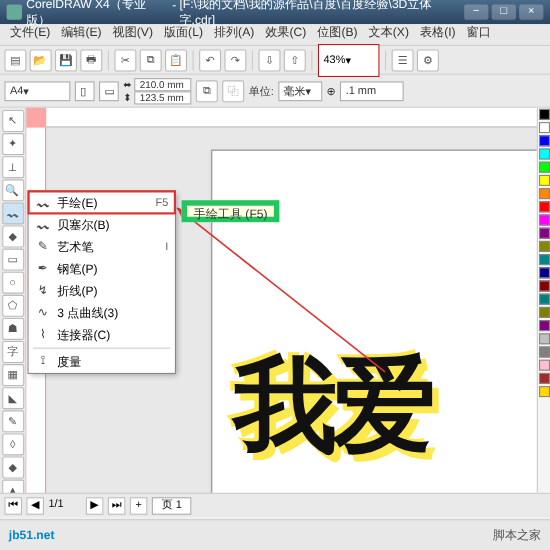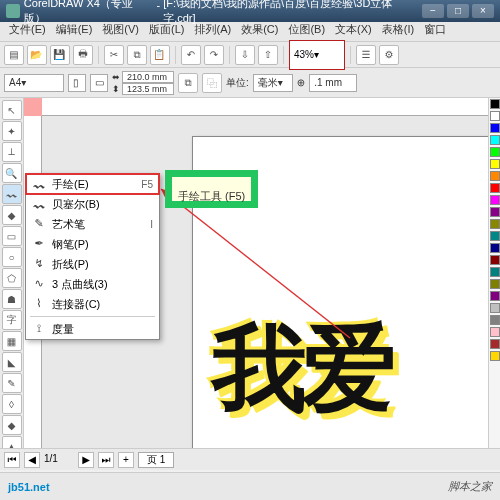--- a/index.html
+++ b/index.html
@@ -32,31 +32,31 @@
 .page { position: absolute; left: 150px; top: 20px; width: 400px; height: 400px; background: #fff; border: 1px solid #888; box-shadow: 2px 2px 4px rgba(0,0,0,.3); }
 .artwork { position: absolute; left: 170px; top: 190px; font-size: 95px; font-weight: 900; color: #111; letter-spacing: -5px; white-space: nowrap; text-shadow: 5px 5px 0 #fce94f, 6px 6px 0 #fce94f, -4px -3px 0 #fce94f; font-family: SimHei, sans-serif; }
 
 .flyout { position: absolute; left: 25px; top: 75px; width: 135px; background: #fff; border: 1px solid #888; box-shadow: 2px 2px 5px rgba(0,0,0,.3); z-index: 10; }
 .flyout .hdr { display: flex; align-items: center; height: 20px; padding: 0 6px; font-size: 11px; outline: 2px solid #d33; outline-offset: -1px; }
 .flyout .hdr .kb { margin-left: auto; color: #666; font-size: 10px; }
 .flyout .item { display: flex; align-items: center; height: 20px; padding: 0 6px; font-size: 11px; gap: 6px; }
 .flyout .icon { width: 14px; height: 14px; display: inline-block; text-align: center; font-size: 11px; color: #444; }
 .flyout .sep { height: 1px; background: #ccc; margin: 2px 4px; }
 
-.tooltip { position: absolute; left: 165px; top: 72px; height: 20px; background: #ffffe1; border: 7px solid #22c55e; padding: 12px 6px; font-size: 11px; color: #333; z-index: 11; }
+.tooltip { position: absolute; left: 165px; top: 84px; height: 20px; background: #ffffe1; border: 5px solid #22c55e; padding: 0 6px; font-size: 11px; color: #333; z-index: 11; }
 
 .arrow { position: absolute; z-index: 9; pointer-events: none; }
 
 .statusbar { position: absolute; bottom: 30px; left: 0; right: 0; height: 22px; background: #eaeaea; border-top: 1px solid #ccc; display: flex; align-items: center; font-size: 10px; padding: 0 4px; gap: 4px; }
 .statusbar .sbtn { width: 16px; height: 16px; background: #fff; border: 1px solid #bbb; text-align: center; line-height: 14px; }
 .statusbar .tab { height: 16px; background: #fff; border: 1px solid #aaa; padding: 0 8px; line-height: 14px; }
 
 .bottombar { position: absolute; bottom: 0; left: 0; right: 0; height: 28px; background: #e8e8e8; border-top: 1px solid #ccc; display: flex; align-items: center; justify-content: space-between; padding: 0 8px; font-size: 11px; }
 .bottombar .logo { color: #08c; font-weight: bold; }
-.bottombar .credit { color: #555; font-style: italic; }
+.bottombar .credit { color: #555; }
 
 .palette { position: absolute; right: 0; top: 98px; width: 12px; bottom: 52px; background: #f5f5f5; border-left: 1px solid #ccc; display: flex; flex-direction: column; }
 .palette .sw { width: 10px; height: 10px; margin: 1px auto; border: 1px solid #888; }
 </style>
 </head>
 <body>
 
 <div class="titlebar">
   <span class="app-icon"></span>
   <span>CorelDRAW X4（专业版）</span>
@@ -114,21 +114,21 @@
         </span></span>
     <span>⬍ <span class="field" style="display:inline-flex;height:12px;width:52px">
           <span>123.5 mm</span>
         </span></span>
   </span>
   <span class="tbtn">⧉</span>
   <span class="tbtn">⿻</span>
   <span>单位:</span>
   <span class="field" style="width:40px"><span>毫米</span> ▾</span>
   <span>⊕</span>
-  <span class="field" style="width:48px">
+  <span class="field" style="width:58px">
       <span>.1 mm</span>
     </span>
 </div>
 
 <div class="workspace">
   <div class="toolbox">
     <span class="tool">↖</span>
     <span class="tool">✦</span>
     <span class="tool">⟂</span>
     <span class="tool">🔍</span>

